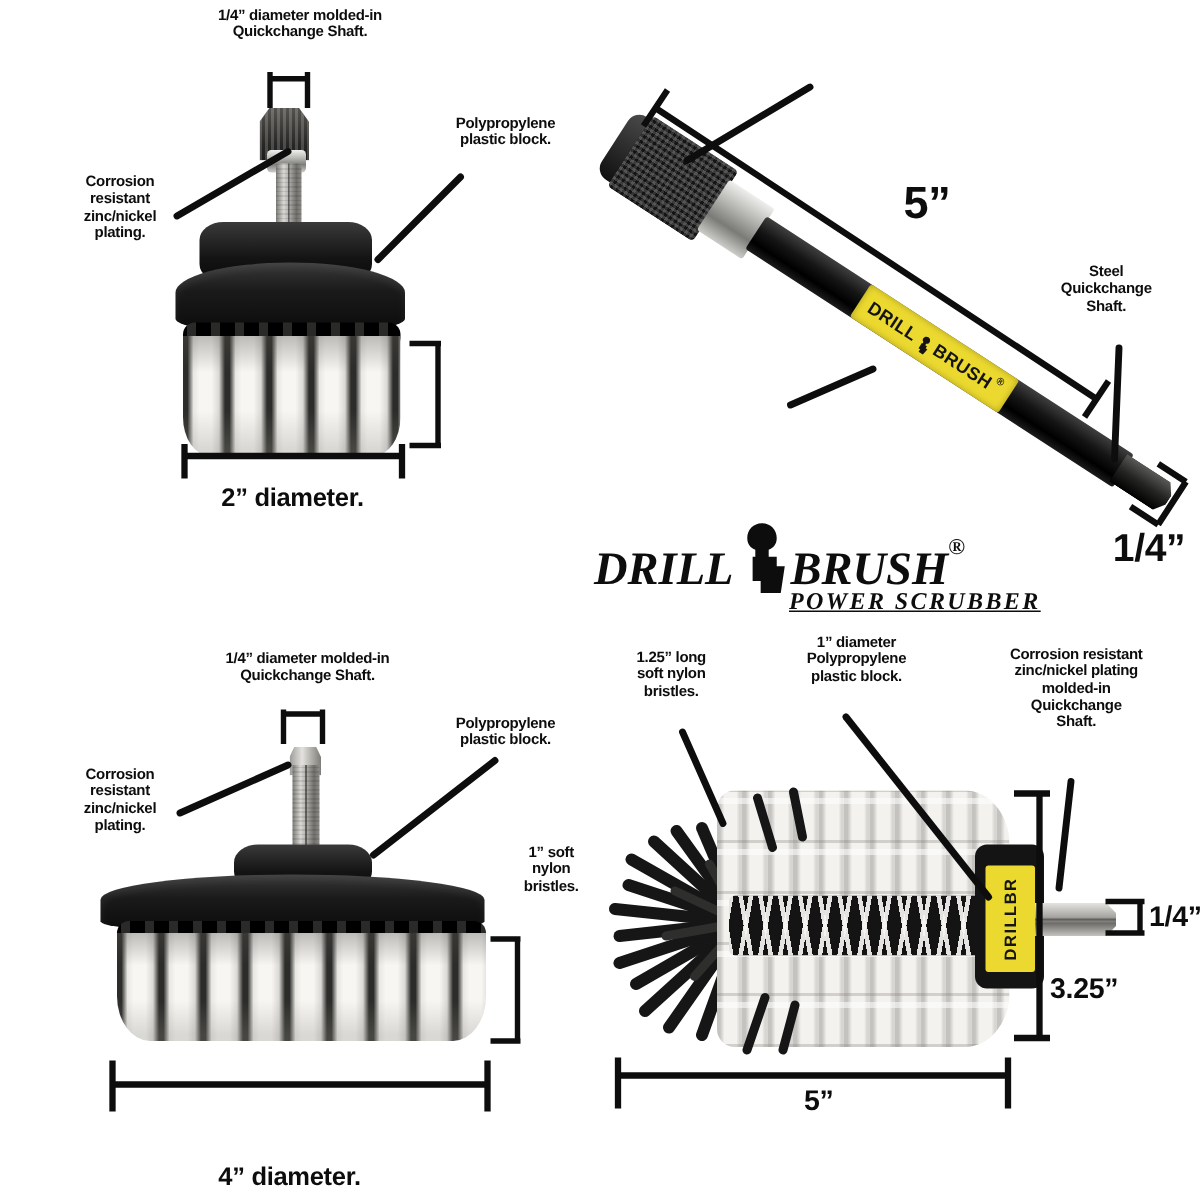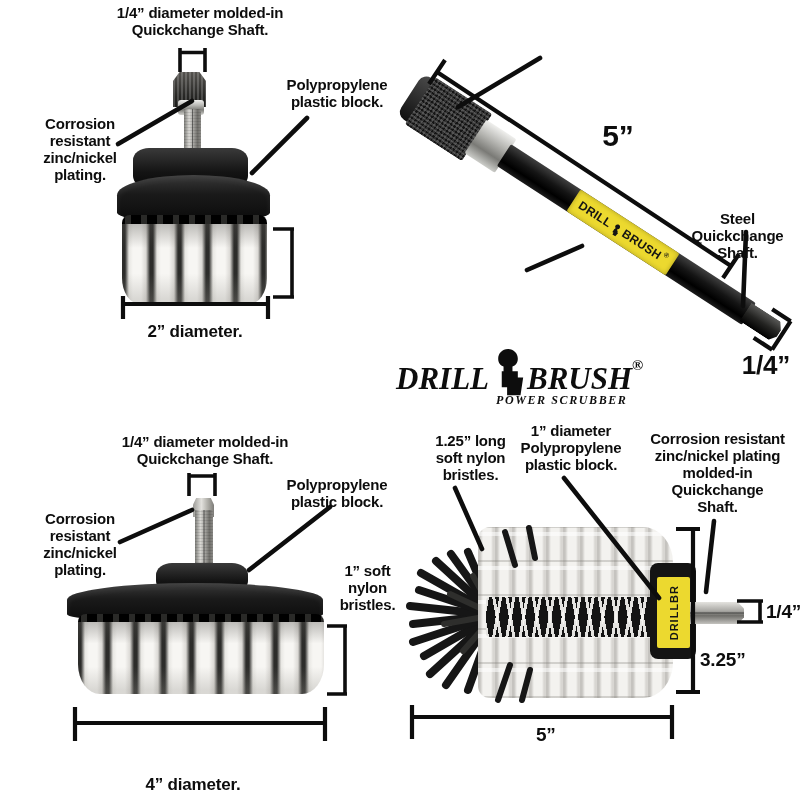--- a/index.html
+++ b/index.html
@@ -1,21 +1,21 @@
 <!DOCTYPE html>
 <html><head>
 <meta charset="utf-8">
 <style>
   html,body{margin:0;padding:0;background:#fff;}
   #canvas{position:relative;width:800px;height:800px;background:#fff;overflow:hidden;
           font-family:"Liberation Sans",sans-serif;color:#0d0d0d;}
   .abs{position:absolute;}
   svg.layer{position:absolute;left:0;top:0;pointer-events:none;}
   
-  .lbl{position:absolute;font-weight:700;font-size:15px;line-height:1.13;
+  .lbl{position:absolute;font-weight:700;font-size:10px;line-height:1.13;
        letter-spacing:-0.2px;text-align:center;white-space:pre-line;color:#0d0d0d;}
   .dim{font-size:17px;}
   .dim-lg{font-size:30px;line-height:1;}
   .dim-md{font-size:26px;line-height:1;}
   .dim-sm{font-size:19px;line-height:1;text-align:left;}
   
   .hexhead{background:repeating-linear-gradient(90deg,rgba(255,255,255,.18) 0 2px,rgba(0,0,0,0) 2px 4px),linear-gradient(180deg,#55534f,#262624 70%,#1b1b19);
            clip-path:polygon(20% 0,80% 0,100% 26%,100% 100%,0 100%,0 26%);}
   .collar{background:linear-gradient(180deg,#f0f0ee,#b9b9b5 35%,#7e7e7a 65%,#d0d0cc);border-radius:3px;}
   .hexshaft{background:linear-gradient(90deg,rgba(0,0,0,0) 46%,rgba(30,30,30,.55) 48% 52%,rgba(0,0,0,0) 54%),
@@ -70,22 +70,22 @@
   .cyl-hex{background:linear-gradient(180deg,rgba(0,0,0,0) 46%,rgba(40,40,40,.45) 48% 52%,rgba(0,0,0,0) 54%),
       linear-gradient(180deg,#e4e3df,#a9a8a4 40%,#6f6e6a 62%,#c4c3bf);
       clip-path:polygon(0 0,88% 0,100% 30%,100% 70%,88% 100%,0 100%);}
   
   #logo{position:absolute;left:396px;top:348px;width:250px;height:56px;}
   #logo .row{display:flex;align-items:flex-end;}
   .logoword{font-family:"Liberation Serif",serif;font-style:italic;font-weight:700;
       font-size:31px;line-height:1;letter-spacing:0;color:#0d0d0d;}
   .logoreg{font-family:"Liberation Serif",serif;font-weight:700;font-size:15px;
       transform:translateY(-20px);}
-  .logotag{position:absolute;left:100px;top:45px;font-family:"Liberation Serif",serif;
-      font-style:italic;font-weight:700;font-size:12px;letter-spacing:1.6px;white-space:nowrap;}
+  .logotag{position:absolute;left:130px;top:45px;font-family:"Liberation Serif",serif;
+      font-style:italic;font-weight:700;font-size:16px;letter-spacing:1.6px;white-space:nowrap;text-decoration:underline;}
   .dicon{margin:0 1px -4px 1px;}
 </style>
 </head>
 <body>
 
 <div id="canvas">
 
   <svg class="layer" width="800" height="800">
     <g stroke="#161616" stroke-width="8" stroke-linecap="round">
       <line x1="495" y1="615" x2="489" y2="690"></line>
@@ -207,21 +207,21 @@
 Quickchange Shaft.</div>
   <div class="lbl" style="left:277px;top:77px;width:120px;">Polypropylene
 plastic block.</div>
   <div class="lbl" style="left:28px;top:116px;width:104px;">Corrosion
 resistant
 zinc/nickel
 plating.</div>
   <div class="lbl dim" style="left:130px;top:322px;width:130px;">2” diameter.</div>
 
   <div class="lbl dim-lg" style="left:588px;top:121px;width:60px;">5”</div>
-  <div class="lbl" style="left:685px;top:176px;width:105px;margin-top:35px;">Steel
+  <div class="lbl" style="left:685px;top:176px;width:105px;">Steel
 Quickchange
 Shaft.</div>
   <div class="lbl dim-md" style="left:730px;top:352px;width:72px;">1/4”</div>
 
   <div id="logo">
     <div class="row">
       <span class="logoword">DRILL</span>
       <svg class="dicon" width="36" height="50" viewBox="0 0 40 56">
         <path fill="#0d0d0d" d="M20,1 C26.5,1 31,6 31,12 C31,16.5 28.5,19.5 25,20.8 L25,26 L31,26 L31,33 L37,33 L34,53 L19,53 L19,44 L13,44 L13,26 L15,26 L15,20.8 C11.5,19.5 9,16.5 9,12 C9,6 13.5,1 20,1 Z"></path>
       </svg>
@@ -237,21 +237,21 @@
 plastic block.</div>
   <div class="lbl" style="left:28px;top:511px;width:104px;">Corrosion
 resistant
 zinc/nickel
 plating.</div>
   <div class="lbl" style="left:330px;top:563px;width:75px;">1” soft
 nylon
 bristles.</div>
   <div class="lbl dim" style="left:128px;top:775px;width:130px;">4” diameter.</div>
 
-  <div class="lbl" style="left:423px;top:433px;width:95px;">1.25” long
+  <div class="lbl" style="left:400px;top:433px;width:95px;">1.25” long
 soft nylon
 bristles.</div>
   <div class="lbl" style="left:515px;top:423px;width:112px;">1” diameter
 Polypropylene
 plastic block.</div>
   <div class="lbl" style="left:645px;top:431px;width:145px;">Corrosion resistant
 zinc/nickel plating
 molded-in
 Quickchange
 Shaft.</div>

